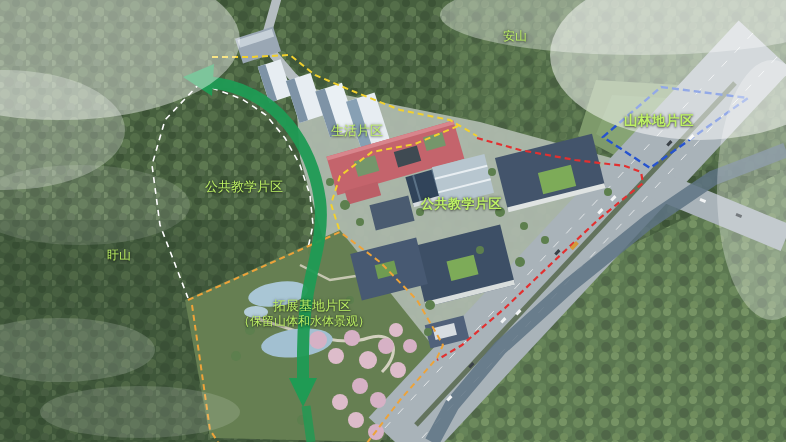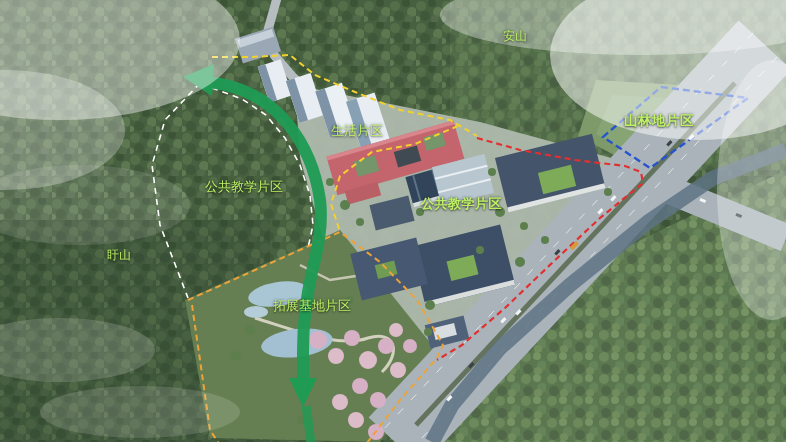--- a/index.html
+++ b/index.html
@@ -224,13 +224,14 @@
   </g>
 </svg>
 
   <span class="map-label lbl-sm" style="left:503px;top:30px;">安山</span>
   <span class="map-label lbl-lg" style="left:624px;top:113px;">山林地片区</span>
   <span class="map-label lbl-md" style="left:331px;top:124px;">生活片区</span>
   <span class="map-label lbl-md" style="left:205px;top:180px;">公共教学片区</span>
   <span class="map-label lbl-sm" style="left:107px;top:249px;">盱山</span>
   <span class="map-label lbl-lg" style="left:421px;top:197px;font-size:13px;">公共教学片区</span>
   <span class="map-label lbl-md" style="left:232px;top:299px;padding-left:41px;">拓展基地片区</span>
+  <span class="map-label lbl-md" style="left:238px;top:315px;font-weight:normal;font-size:12px;">（保留山体和水体景观）</span>
 </div>
 
 </body></html>

